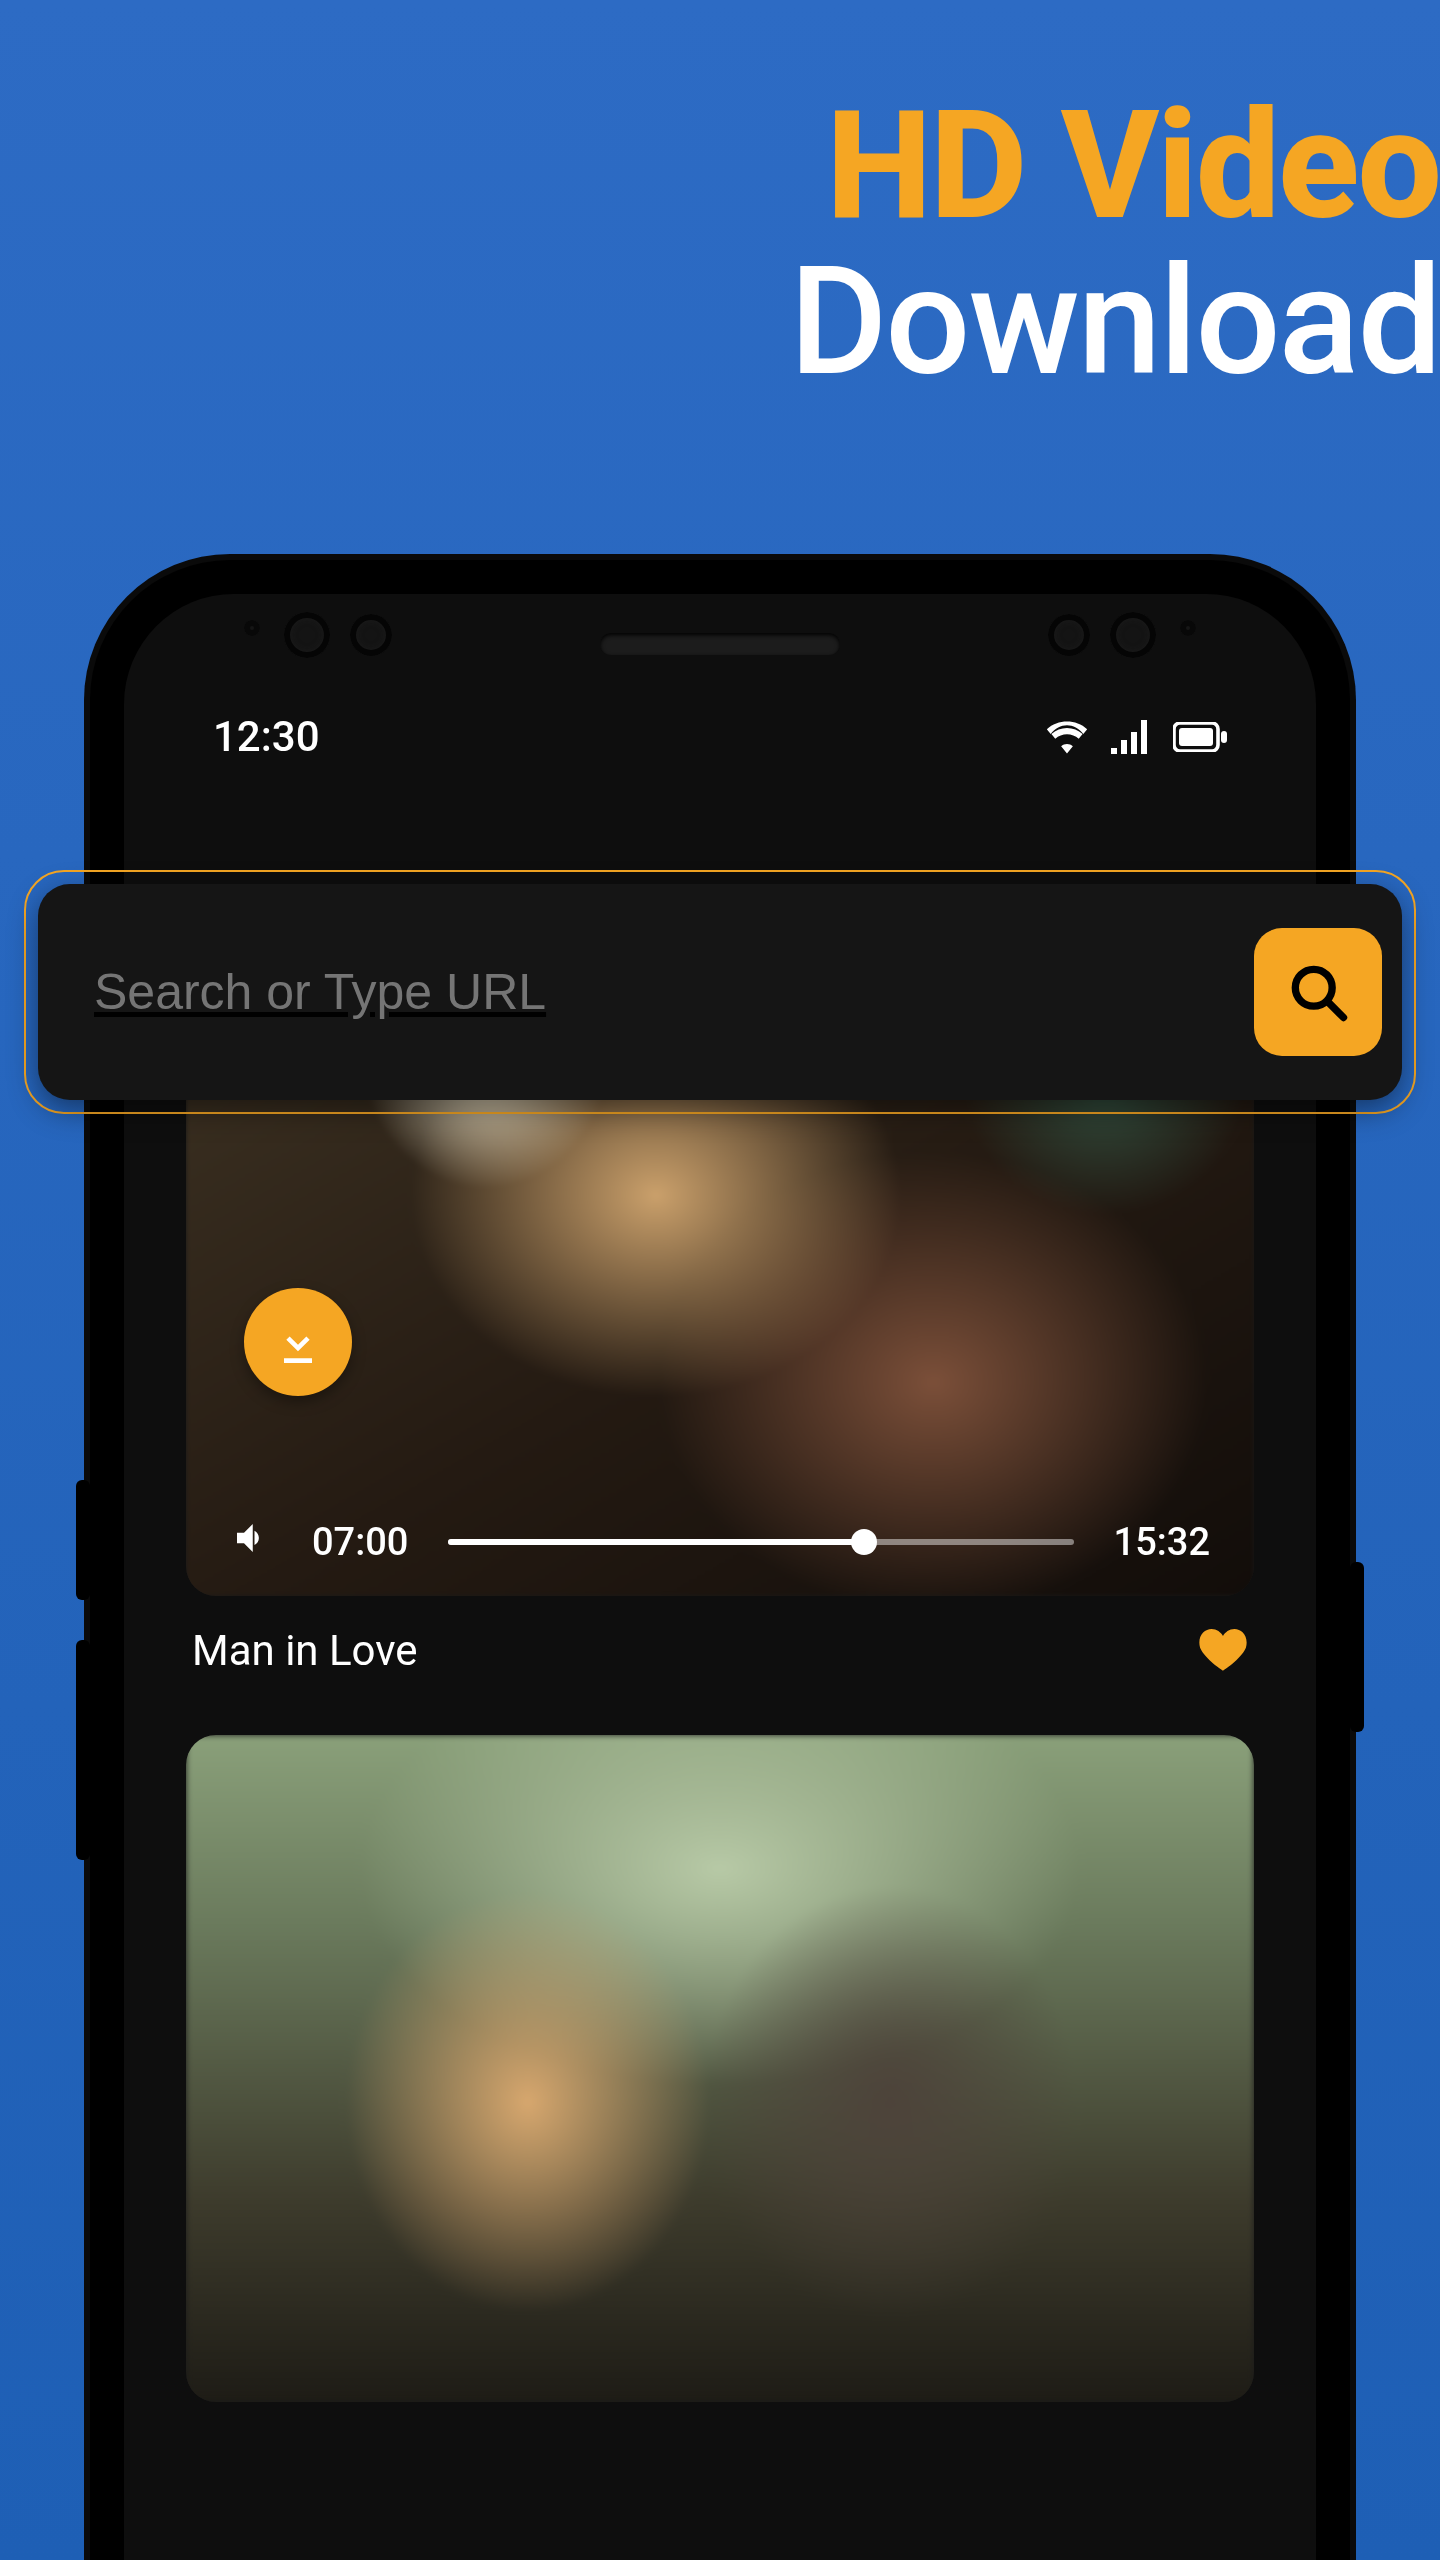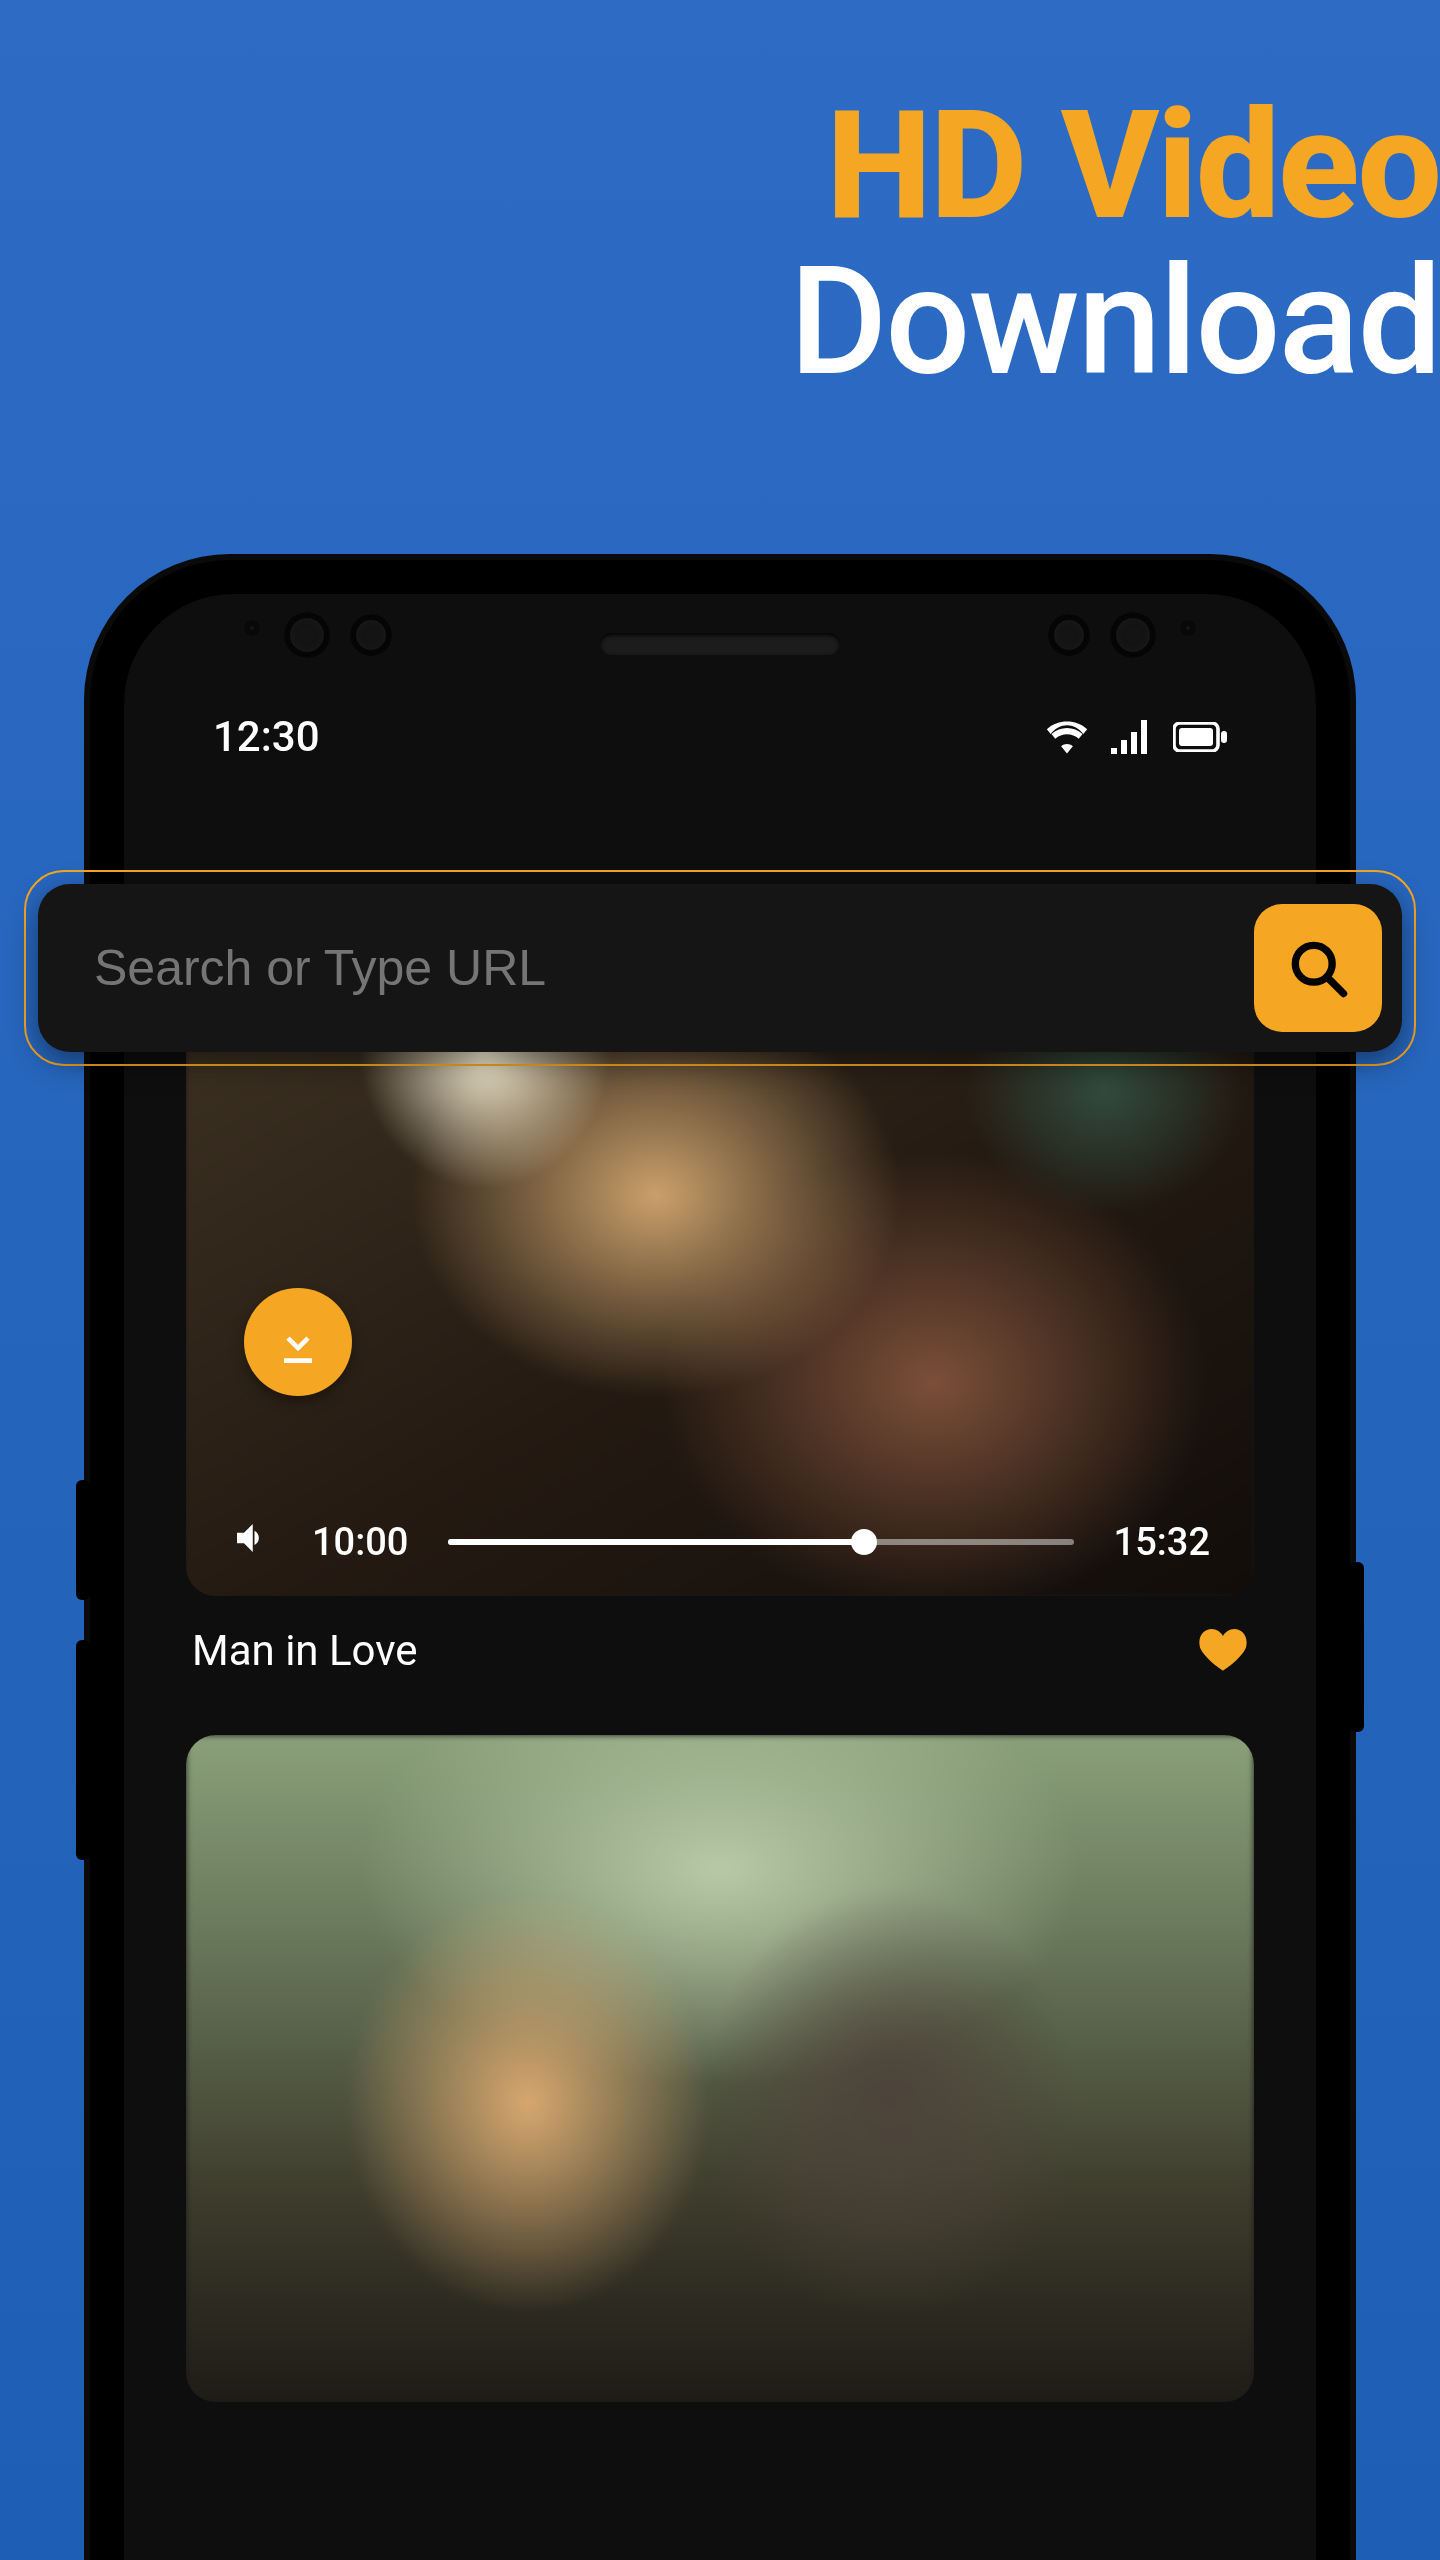--- a/index.html
+++ b/index.html
@@ -87,25 +87,26 @@
   }
   .status-icons { display: flex; gap: 22px; align-items: center; }
   .status-icons svg { display: block; }
 
   
   .search-wrap {
     position: absolute;
     top: 870px;
     left: 24px;
     right: 24px;
-    height: 196px;
+    height: 244px;
     border: 2px solid #f5a623;
     border-radius: 40px;
     padding: 12px;
     z-index: 5;
+    text-decoration: underline;
   }
   .search {
     width: 100%;
     height: 100%;
     background: #151515;
     border-radius: 32px;
     display: flex;
     align-items: center;
     padding: 0 20px 0 56px;
     box-shadow: 0 10px 30px rgba(0,0,0,.45);
@@ -283,21 +284,21 @@
             <svg width="56" height="56" viewBox="0 0 24 24">
                 <path fill="#fff" d="M12 3v10.17l3.59-3.58L17 11l-5 5-5-5 1.41-1.41L12 13.17V3h0zM6 19h12v2H6z"></path>
               </svg>
           </div>
           <div class="controls">
             <span>
               <svg width="42" height="42" viewBox="0 0 24 24">
                   <path fill="#fff" d="M4 9v6h4l5 5V4L8 9H4zm12.5 3c0-1.8-1-3.3-2.5-4.1v8.1c1.5-.7 2.5-2.3 2.5-4z"></path>
                 </svg>
             </span>
-            <span>10:00</span>
+            <span>07:00</span>
             <div class="progress">
               <div class="fill"></div>
               <div class="knob"></div>
             </div>
             <span>15:32</span>
           </div>
         </div>
         <div class="title-row">
           <span>Man in Love</span>
           <span class="heart">

